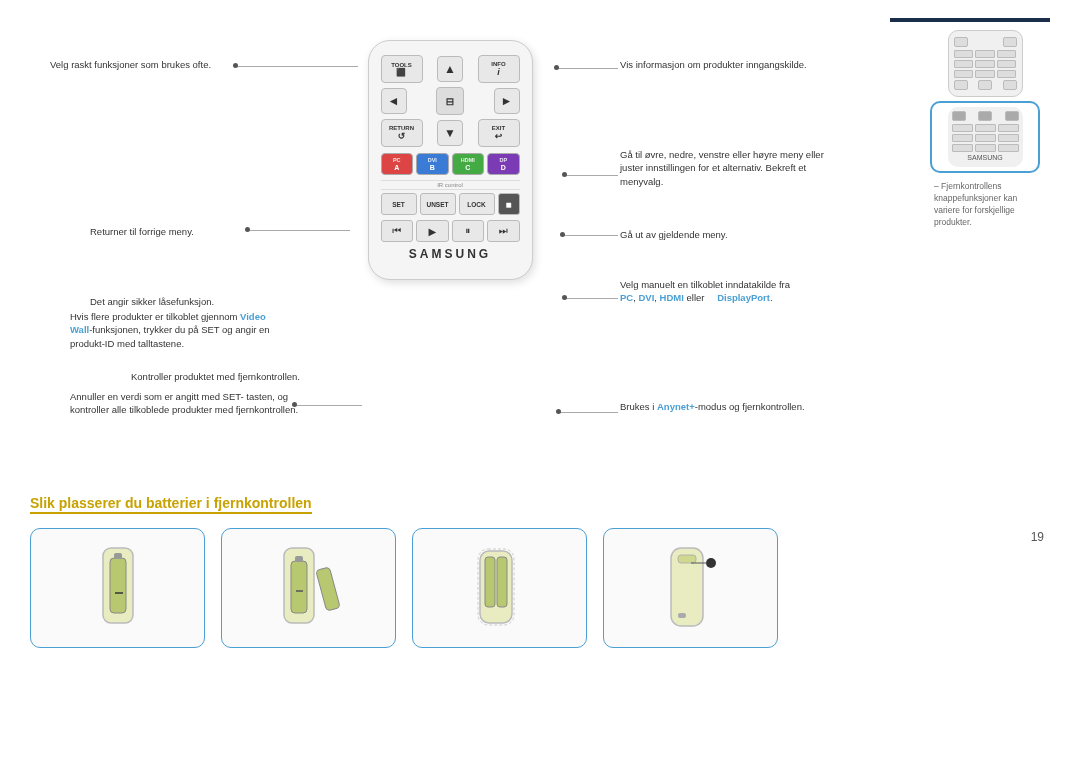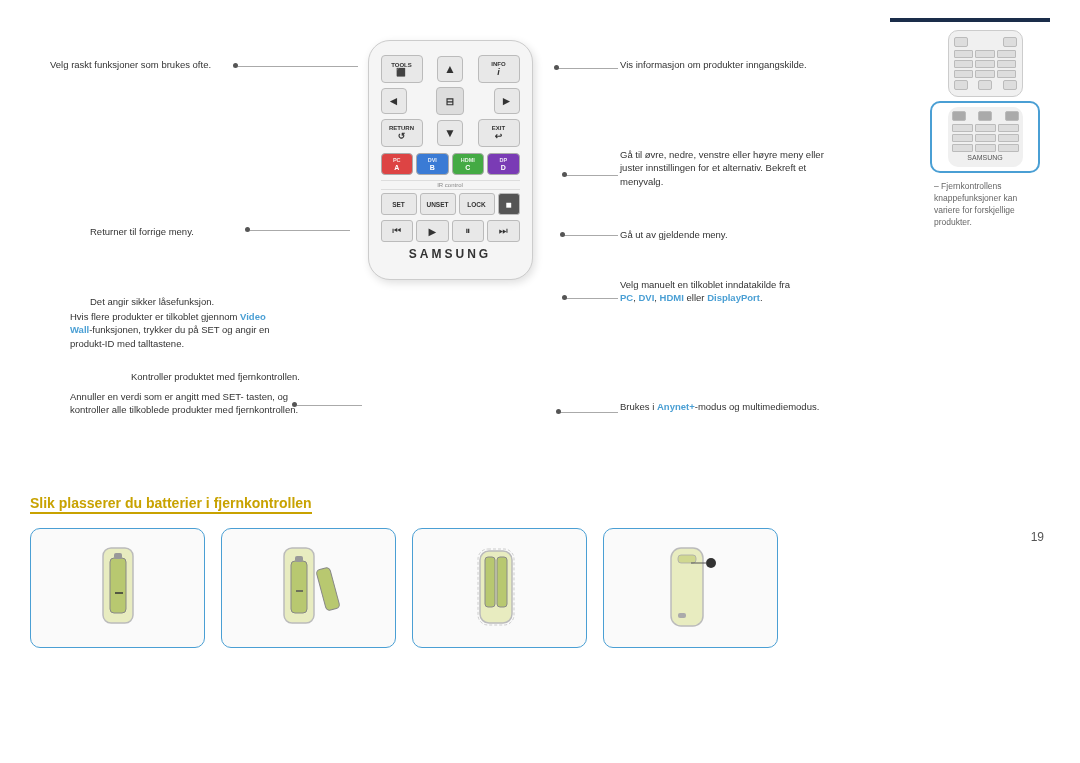--- a/index.html
+++ b/index.html
@@ -406,27 +406,27 @@
       <div class="dot" style="left:532px; top:142px;"></div>
 
       <div class="annotation" style="left:590px; top:198px; max-width:220px;">
         <span>Gå ut av gjeldende meny.</span>
       </div>
       <div style="position:absolute; top:205px; left:534px; width:54px; height:1px; background:#aaa;"></div>
       <div class="dot" style="left:530px; top:202px;"></div>
 
       <div class="annotation" style="left:590px; top:248px; max-width:220px;">
         <span>Velg manuelt en tilkoblet inndatakilde fra </span><br>
-        <span style="color:#4a9fd4; font-weight:bold;">PC</span><span>, </span><span style="color:#4a9fd4; font-weight:bold;">DVI</span><span>, </span><span style="color:#4a9fd4; font-weight:bold;">HDMI</span><span> eller </span><span style="color:#4a9fd4; font-weight:bold;">DisplayPort</span><span>.</span>
+        <span style="color:#4a9fd4; font-weight:bold;">PC</span><span>, </span><span style="color:#4a9fd4; font-weight:bold;">DVI</span><span>, </span><span style="color:#4a9fd4; font-weight:bold;">HDMI</span><span> eller </span><span style="color:#4a9fd4; font-weight:bold;margin-left:10px;">DisplayPort</span><span>.</span>
       </div>
       <div style="position:absolute; top:268px; left:536px; width:52px; height:1px; background:#aaa;"></div>
       <div class="dot" style="left:532px; top:265px;"></div>
 
       <div class="annotation" style="left:590px; top:370px; max-width:220px;">
-        <span>Brukes i </span><span style="color:#4a9fd4; font-weight:bold;">Anynet+</span><span>-modus og multimediemodus.</span>
+        <span>Brukes i </span><span style="color:#4a9fd4; font-weight:bold;">Anynet+</span><span>-modus og fjernkontrollen.</span>
       </div>
       <div style="position:absolute; top:382px; left:530px; width:58px; height:1px; background:#aaa;"></div>
       <div class="dot" style="left:526px; top:379px;"></div>
 
       <div class="remote-container">
         <div class="remote">
 
           <div class="btn-row" style="margin-bottom:4px;">
             <div class="remote-btn btn-tools">
               <span style="font-size:6px; font-weight:bold;">TOOLS</span>

